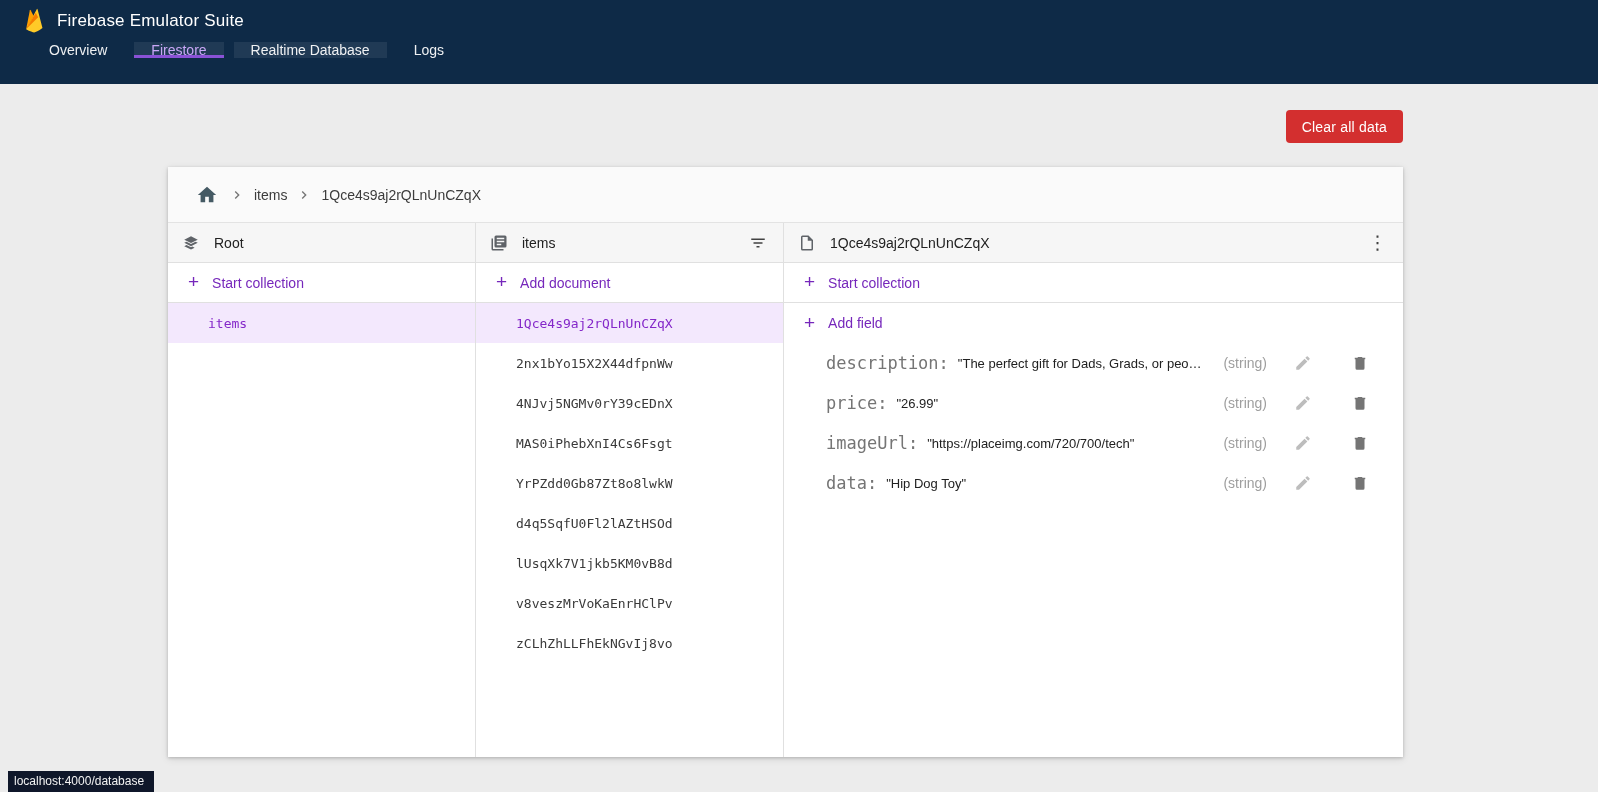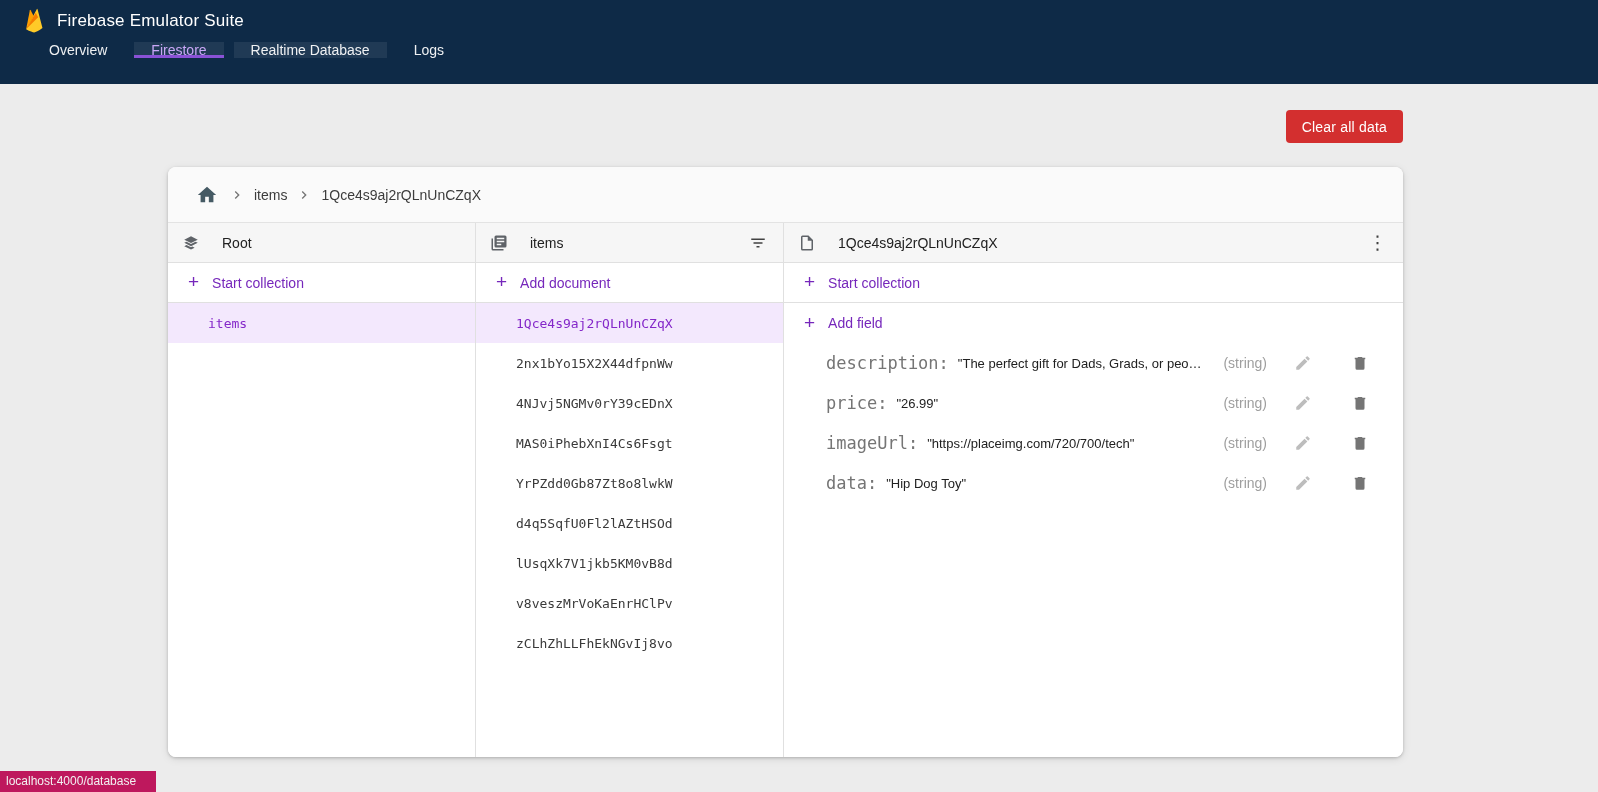--- a/index.html
+++ b/index.html
@@ -29,39 +29,39 @@
   .toolbar { width:1235px; margin:26px 0 0 168px; display:flex; justify-content:flex-end; }
   .btn-danger {
     background:#d32f2f; color:#fff; border:none; border-radius:4px;
     font-size:14px; font-weight:500; padding:0 16px; height:33px; cursor:pointer;
     font-family:inherit; letter-spacing:.2px;margin-left:12px;
   }
 
   
   .card {
     width:1235px; height:590px; margin:24px 0 0 168px;
-    background:#fff; border-radius:8px; overflow:hidden;
+    background:#fff; border-radius:0; overflow:hidden;
     box-shadow:0 1px 3px rgba(0,0,0,.2), 0 2px 8px rgba(0,0,0,.1);
     display:flex; flex-direction:column;
   }
   .breadcrumb {
     height:56px; background:#fafafa; border-bottom:1px solid #e3e3e3;
     display:flex; align-items:center; padding:0 26px; gap:9px; flex:0 0 auto;
   }
   .crumb { font-size:14px; color:#3c3c3c; cursor:pointer; }
   .crumb.current { cursor:default; }
   .icon-btn { background:none; border:none; cursor:pointer; display:flex; align-items:center; padding:2px; }
 
   .panels { flex:1; display:flex; min-height:0; }
   .panel { display:flex; flex-direction:column; background:#fff; }
   .panel.w308 { width:308px; flex:0 0 308px; border-right:1px solid #e0e0e0; }
   .panel.grow { flex:1; min-width:0; }
   .panel-header {
     height:40px; flex:0 0 40px; background:#f6f6f6; border-bottom:1px solid #e0e0e0;
-    display:flex; align-items:center; padding:0 14px; gap:22px;
+    display:flex; align-items:center; padding:0 14px; gap:14px;
     font-size:14px; color:#212121;
   }
   .panel-title { white-space:nowrap; overflow:hidden; text-overflow:ellipsis; }
   .spacer { flex:1; }
 
   .action-row {
     height:40px; flex:0 0 40px; display:flex; align-items:center;
     padding:0 20px; gap:13px; color:#7627bb; font-size:14px; font-weight:500; cursor:pointer;
   }
   .action-row.bordered { border-bottom:1px solid #e0e0e0; }
@@ -81,22 +81,22 @@
   .fkey { font-family:"DejaVu Sans Mono", monospace; font-size:17px; color:#757575; white-space:nowrap; }
   .fval { font-size:13px; color:#212121; white-space:nowrap; overflow:hidden; text-overflow:ellipsis; flex:1; min-width:0; }
   .ftype { font-size:14px; color:#9e9e9e; flex:0 0 52px; text-align:right; }
   .field-row .icon-btn.edit { margin-left:16px; }
   .field-row .icon-btn.del { margin-left:26px; }
 
   .kebab { font-size:19px; color:#424242; line-height:1; letter-spacing:0; }
 
   
   .statusbar {
-    position:fixed; left:0; bottom:0; background:#be185d; color:#f2f2f2;
-    font-size:12px; padding:3px 20px 4px 6px; white-space:nowrap;
+    position:fixed; left:8px; bottom:0; background:#0f172a; color:#f2f2f2;
+    font-size:12px; padding:3px 10px 4px 6px; white-space:nowrap;
   }
 </style>
 </head>
 <body>
 
 <div class="appbar">
   <div class="appbar-top">
     <svg width="20" height="26" viewBox="0 0 100 132">
       <path fill="#FFCA28" d="M10 108 L64 6 Q66 1 68 6 L93 102 Q62 124 51 124 Q40 124 10 108 Z"></path>
       <path fill="#FFA000" d="M10 108 L29 12 Q30 7 33 12 L49 42 Z"></path>

